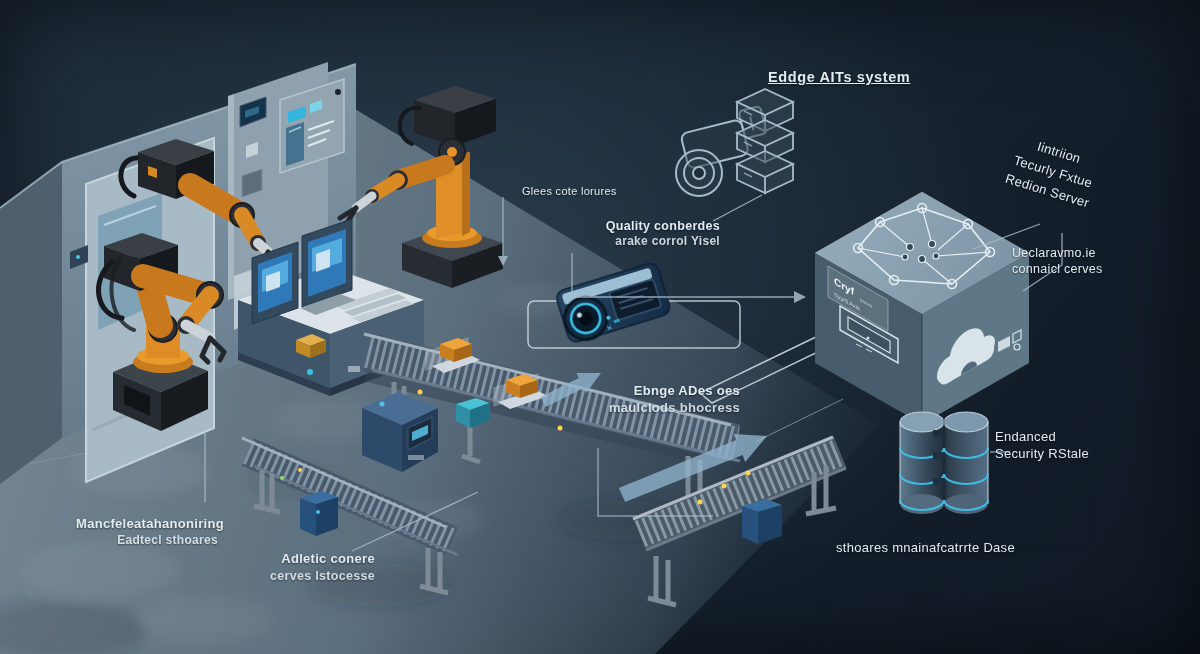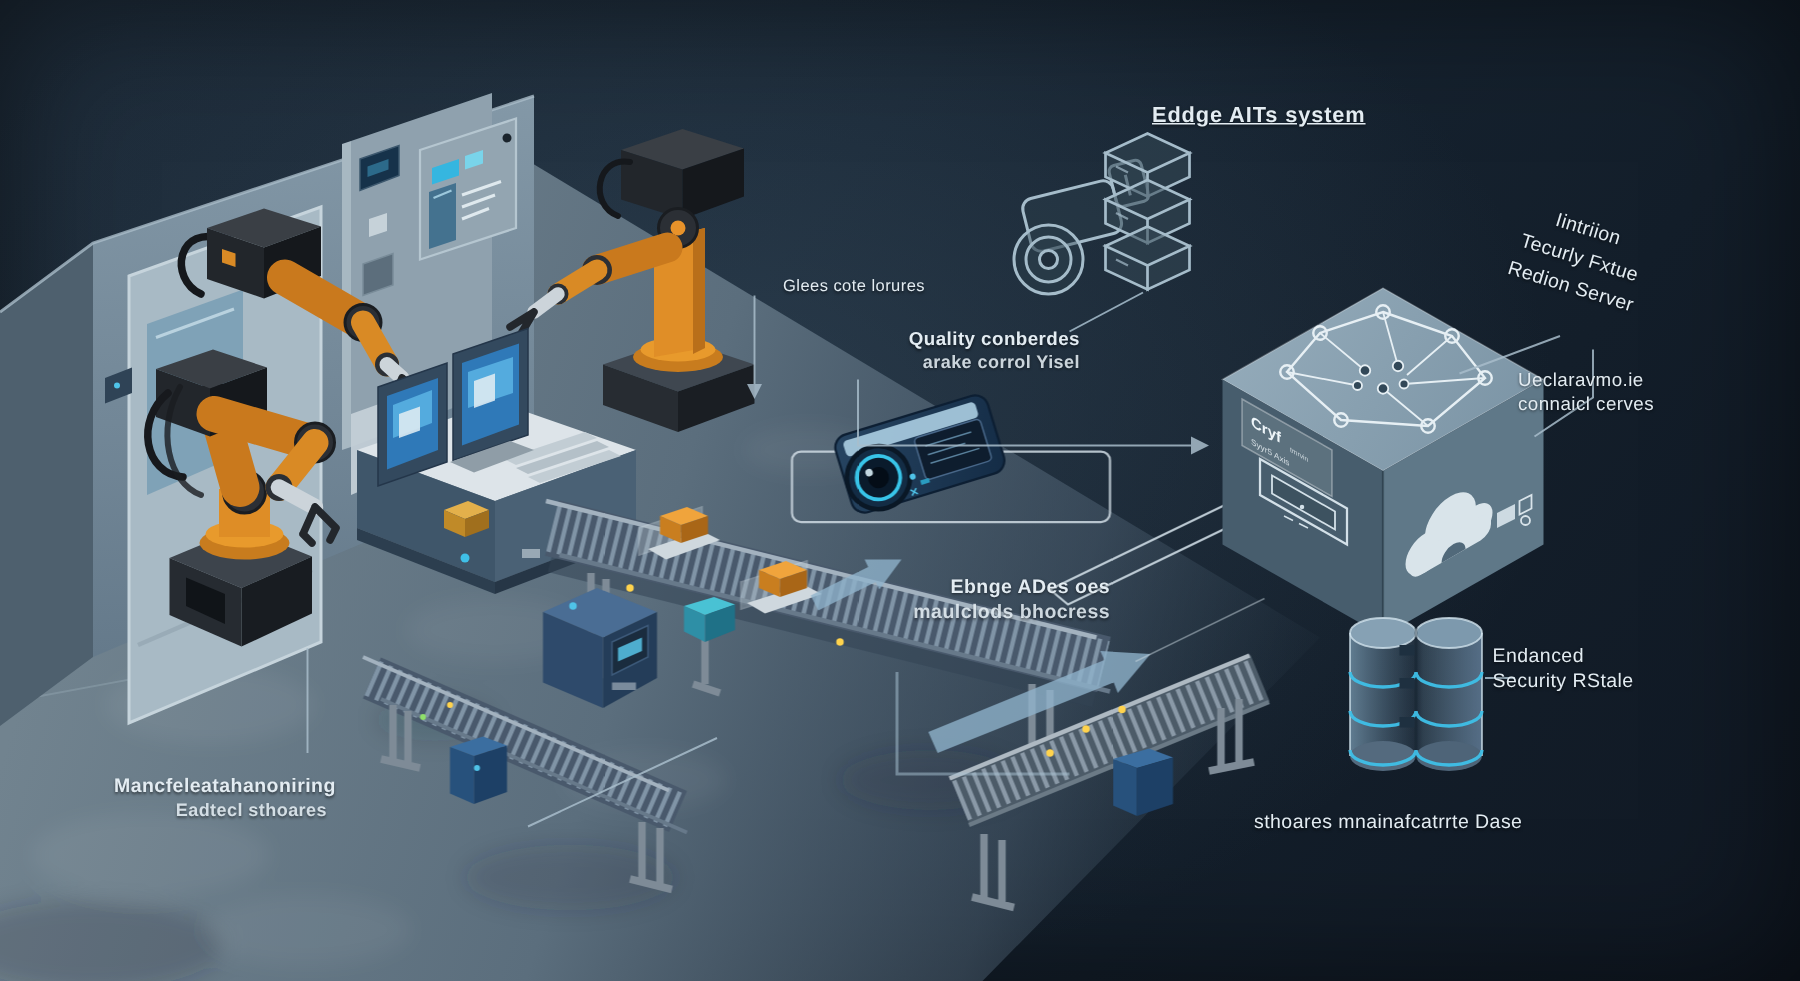--- a/index.html
+++ b/index.html
@@ -422,13 +422,17 @@
     <span style="display:block">Security RStale</span>
   </div>
 
   <div class="lbl" style="left:836px;top:540px;">sthoares mnainafcatrrte Dase</div>
 
   <div class="lbl center" id="lbl-monitor" style="left:76px;top:504px;width:142px;margin-top:12px;">
     <span>Mancfeleatahanoniring</span>
     <span class="sub">Eadtecl sthoares</span>
   </div>
 
+  <div class="lbl center" id="lbl-process" style="left:225px;top:551px;width:150px;">
+    <span>Adletic conere</span>
+    <span class="sub" style="font-size:12.5px">cerves lstocesse</span>
+  </div>
 </div>
 
 </body></html>

